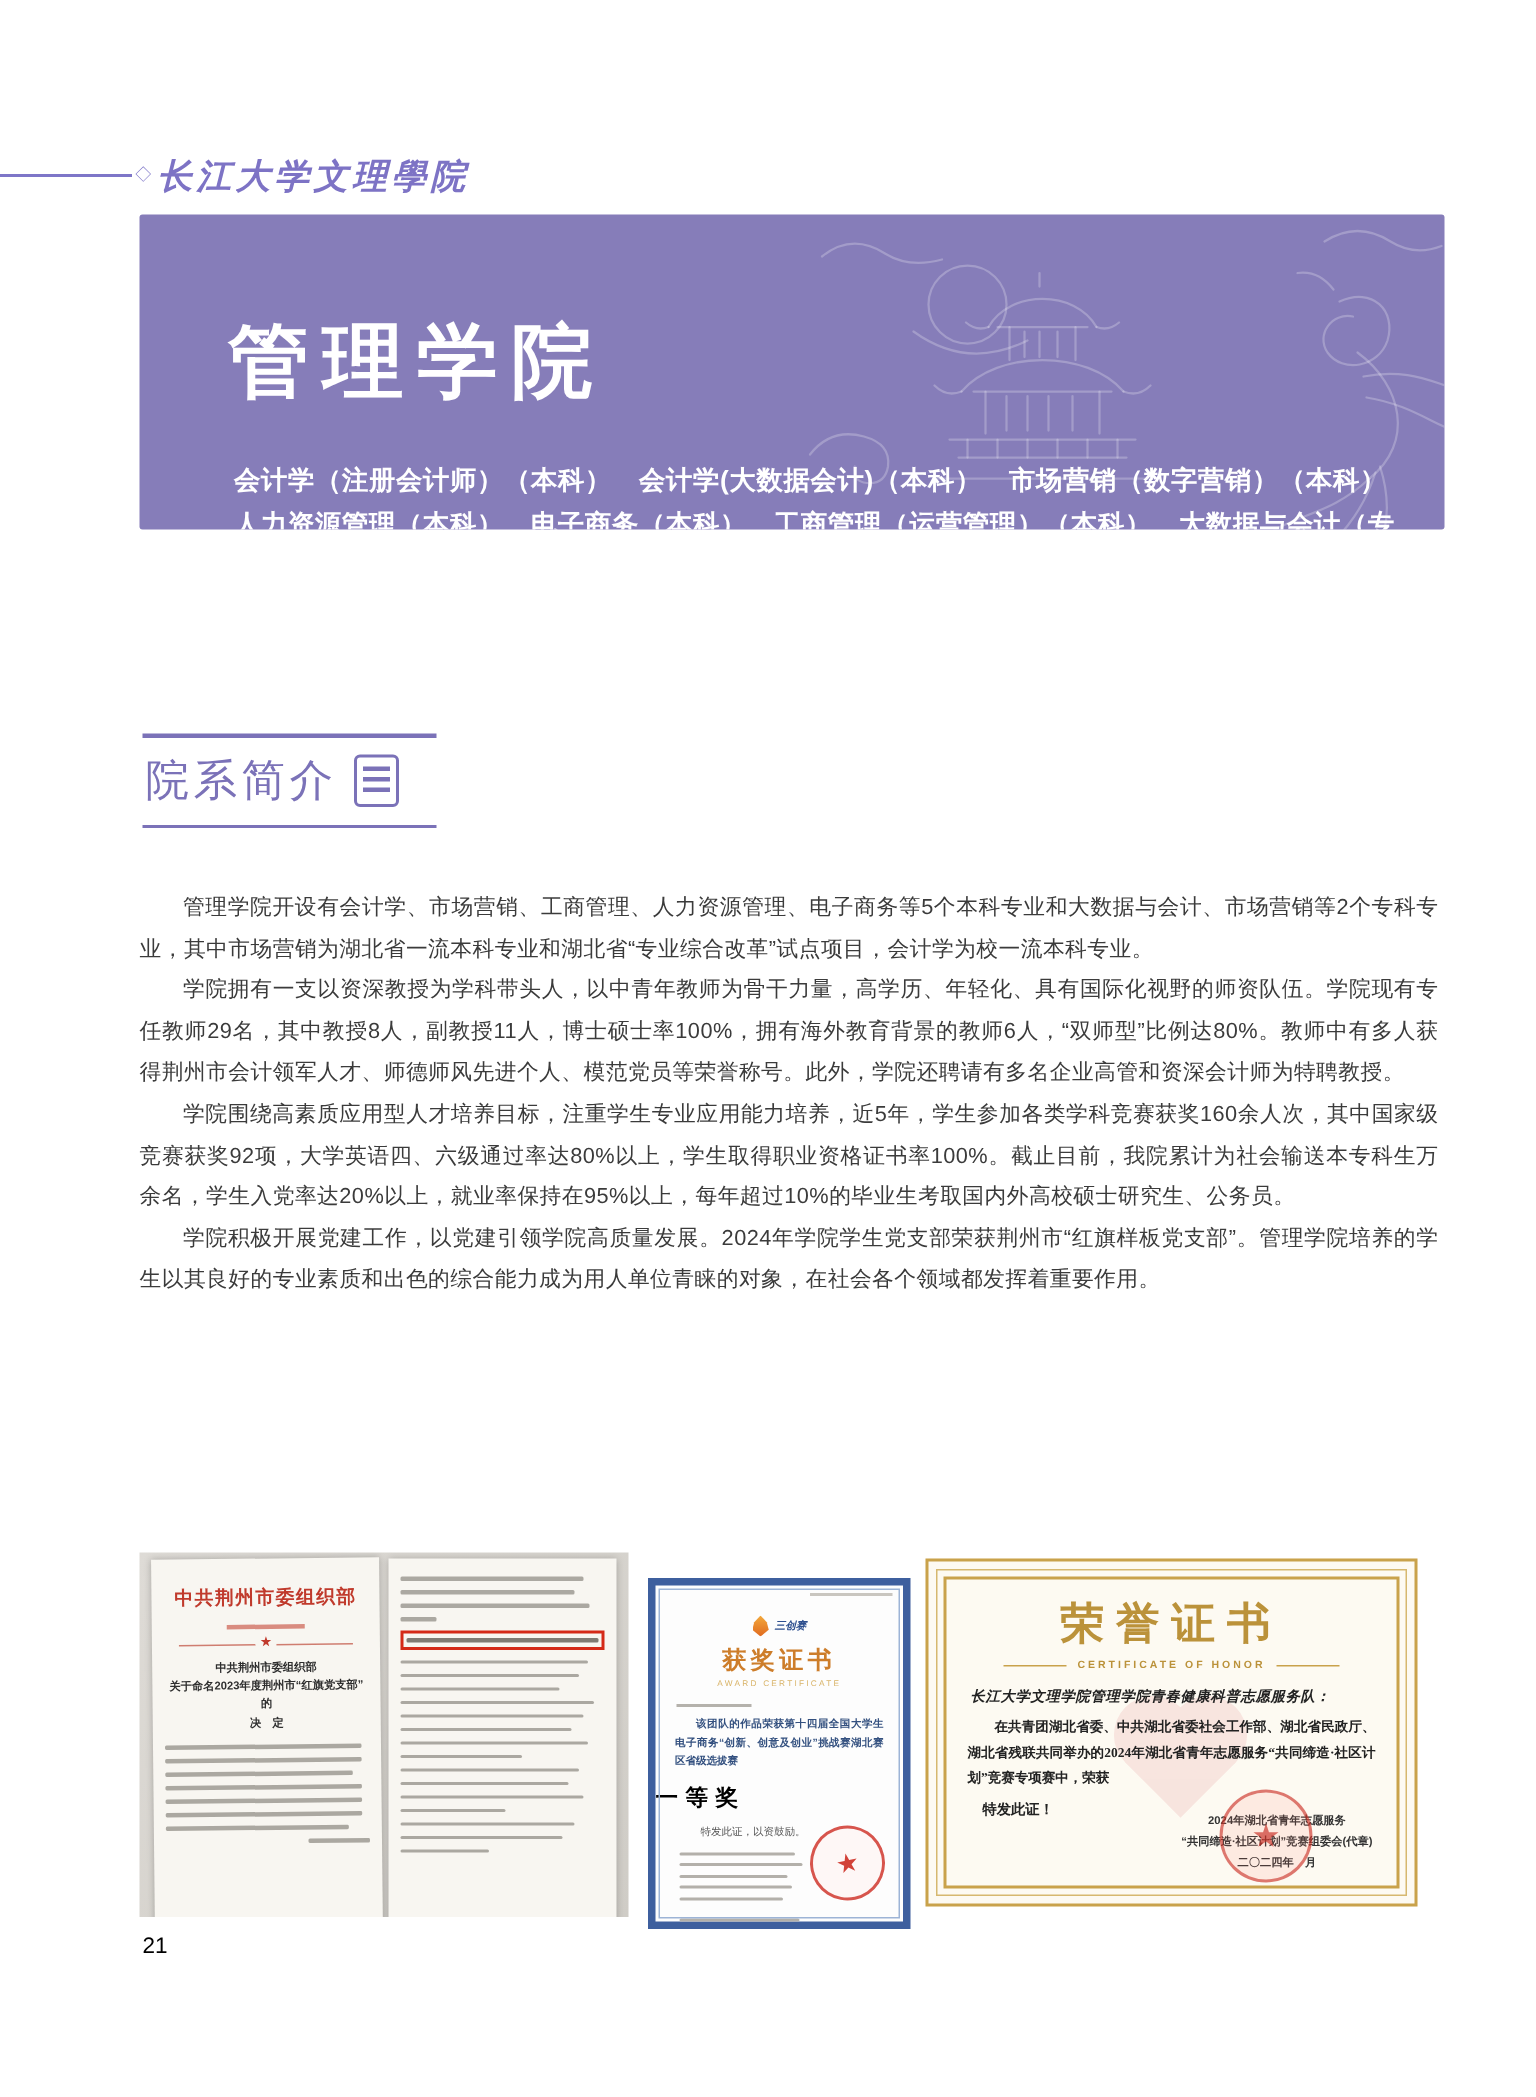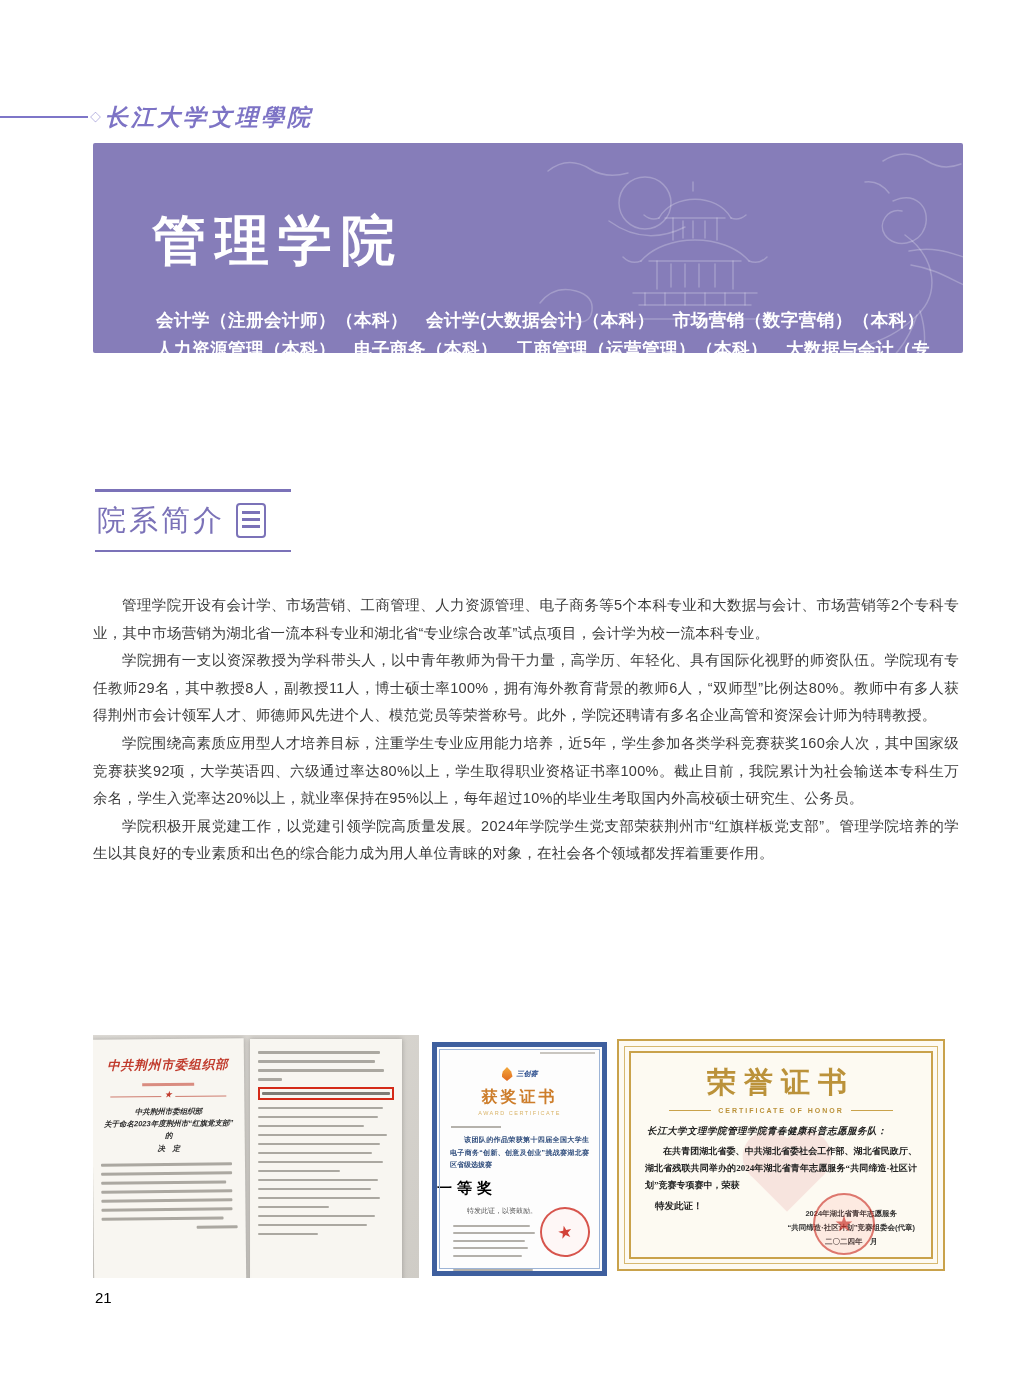--- a/index.html
+++ b/index.html
@@ -36,41 +36,41 @@
   .intro{position:absolute;left:93px;top:592px;width:866px;}
   .intro p{margin:0;font-size:14.5px;line-height:27.6px;text-align:justify;
            text-indent:2em;color:#3b3b3b;letter-spacing:0.3px;}
 
   
   .certs{position:absolute;left:93px;top:1035px;width:852px;display:flex;align-items:flex-start;}
   .cert{margin:0;}
 
   
   .cert-photo{width:326px;height:243px;background:linear-gradient(135deg,#dedbd6,#cfccc6);
-              display:flex;justify-content:flex-start;overflow:hidden;font-style:italic;}
+              display:flex;justify-content:center;overflow:hidden;}
   .photo-pages{display:flex;gap:5px;margin-top:4px;}
   .doc-page{width:152px;height:250px;background:#f8f6f1;box-shadow:0 0 5px rgba(0,0,0,.25);
             padding:0 8px;box-sizing:border-box;}
   .doc-page.left{transform:rotate(-0.6deg);}
   .red-head{margin-top:18px;text-align:center;font-size:12.5px;font-weight:bold;
             color:#c03a2c;letter-spacing:1px;white-space:nowrap;}
   .red-docno{width:38%;height:2.5px;background:#d98c80;margin:9px auto 0;}
   .red-div{position:relative;border-top:1px solid #cf7d70;margin:10px 10px 0;}
   .red-div .star{position:absolute;top:-6px;left:50%;transform:translateX(-50%);
                  font-size:8px;color:#c03a2c;background:#f8f6f1;padding:0 3px;line-height:1;}
   .doc-title{margin-top:9px;text-align:center;font-size:7.5px;font-weight:bold;
              color:#2e2e2e;line-height:1.65;}
   .lines{margin-top:8px;}
   .ln{height:2.5px;background:#aba8a1;border-radius:1px;margin:6.5px 0;}
   .ln.red-hl-inner{margin:0;background:#7f7b74;height:3px;}
   .hl{border:2px solid #d42a18;padding:3px 2px;margin:3px 0;}
   .ln.right{margin-left:auto;}
 
   
-  .cert-award{position:relative;width:175px;height:234px;margin-left:13px;margin-top:7px;
+  .cert-award{position:relative;width:175px;height:234px;margin-left:13px;margin-top:17px;
               background:#fdfdfd;border:5px solid #3e5f9e;box-sizing:border-box;}
   .cert-award .inner{position:absolute;inset:2px;border:1px solid #9db4d6;}
   .serial{position:absolute;top:5px;right:7px;width:55px;height:2px;background:#c9c6c0;}
   .logo-row{display:flex;align-items:center;justify-content:center;margin-top:20px;}
   .flame{width:11px;height:14px;background:linear-gradient(#f3a93c,#e06a1f);
          clip-path:polygon(50% 0,88% 32%,100% 68%,50% 100%,0 68%,12% 32%);}
   .logo-text{font-size:7px;font-style:italic;font-weight:bold;color:#2c4e8e;margin-left:4px;}
   .aw-title{margin-top:6px;text-align:center;font-size:16px;font-weight:bold;
             color:#cd7d2a;letter-spacing:3px;font-family:"Liberation Serif", serif;}
   .aw-sub{text-align:center;font-size:5.5px;color:#d9b469;letter-spacing:1.5px;margin-top:2px;}

